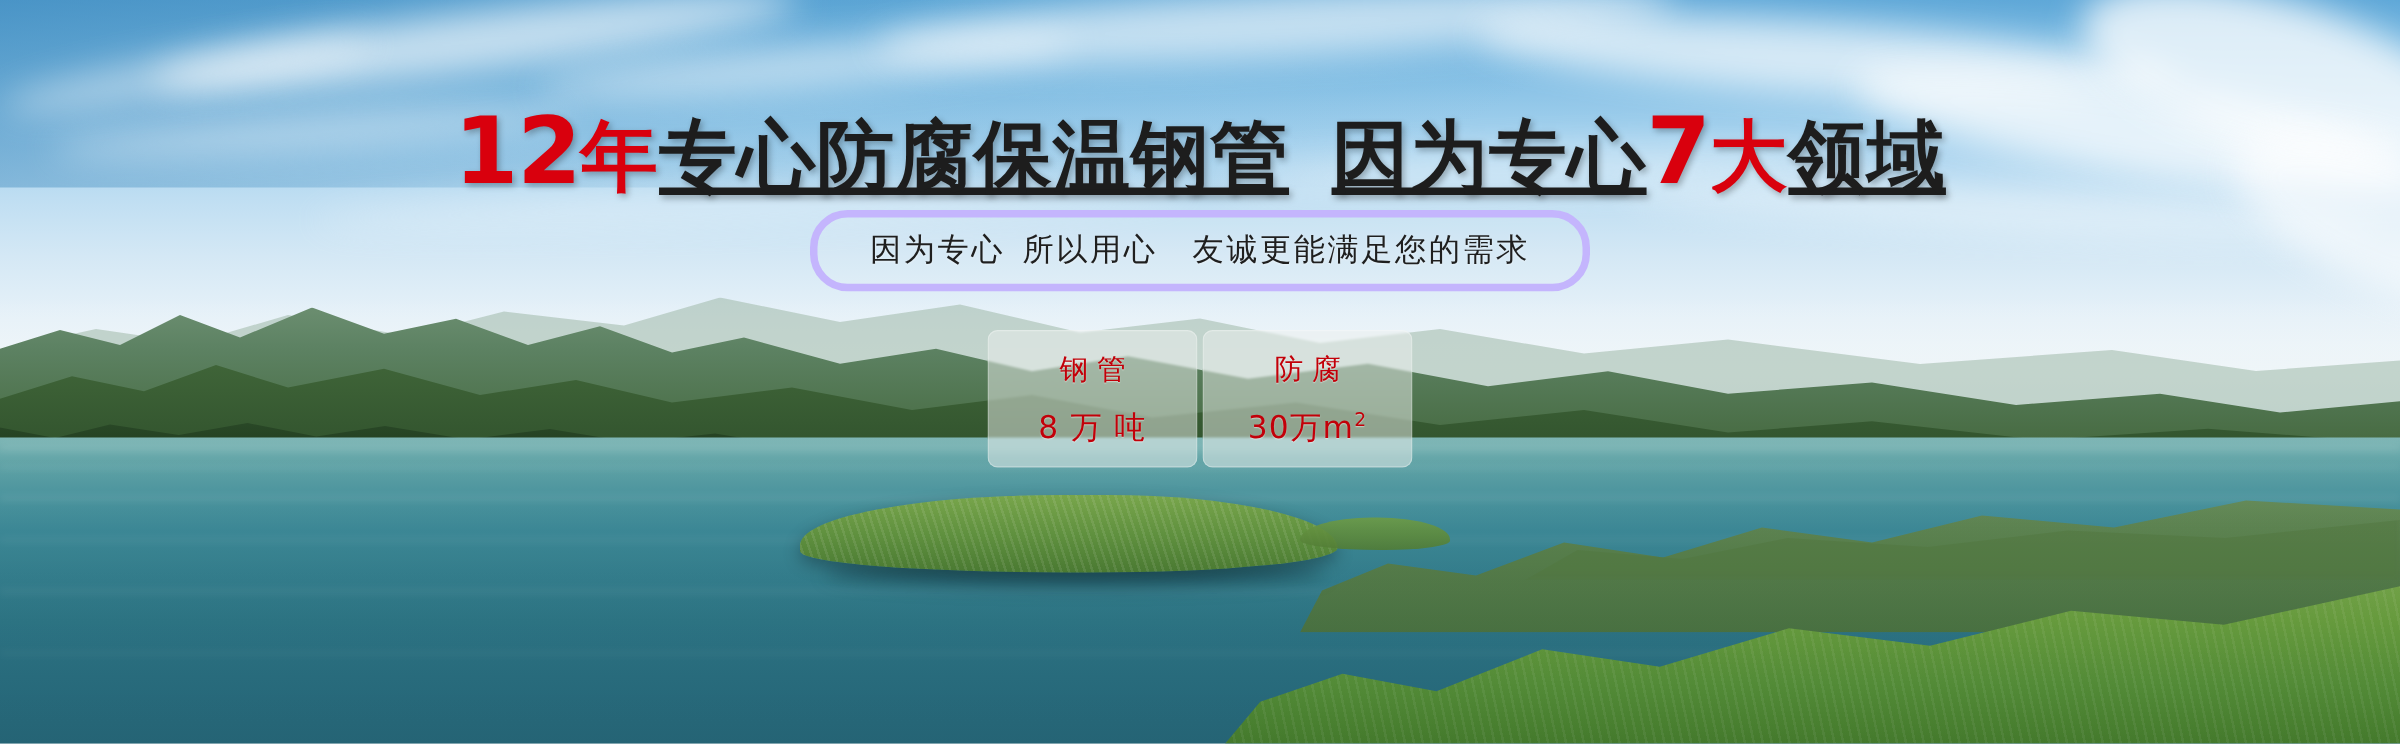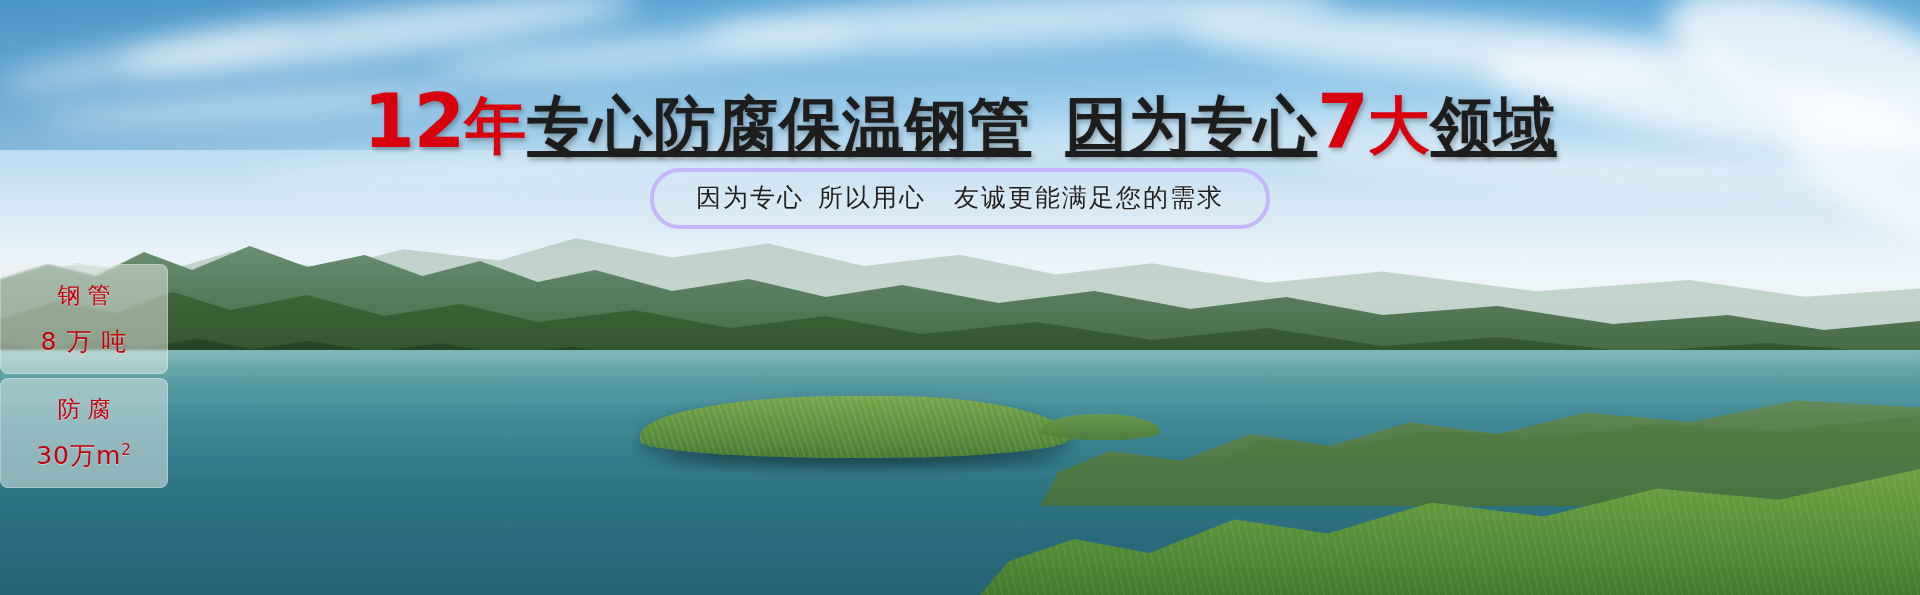--- a/index.html
+++ b/index.html
@@ -211,36 +211,36 @@
   .hl-red{ color:#d9000d; }
   .hl-num{ color:#d9000d; font-size:74px; letter-spacing:-1px; }
   .hl-dark{ color:#1d1d1d;text-decoration:underline; }
   .hl-gap{ display:inline-block; width:34px; }
 
   .subtitle-wrap{
     position:absolute; left:0; top:168px; width:1920px;
     display:flex; justify-content:center;
   }
   .subtitle{
-    border:4px solid #c4b5fd;
+    border:6px solid #c4b5fd;
     border-radius:30px;
     padding:9px 42px 11px;
     font-size:25px;
     color:#1f1f1f;
     letter-spacing:2px;
     white-space:nowrap;
     background:rgba(255,255,255,.07);
     font-family:"DejaVu Sans","Liberation Sans",sans-serif;
     text-shadow:0 1px 2px rgba(255,255,255,.45);
   }
   .sub-sp{ display:inline-block; width:14px; }
 
   .cards{
     position:absolute; left:0; top:264px; width:1920px;
-    display:flex; justify-content:center; gap:4px;flex-direction:column;
+    display:flex; justify-content:center; gap:4px;
   }
   .card{
     width:168px;
     height:110px;
     background:rgba(236,240,238,.50);
     border-radius:8px;
     display:flex;
     flex-direction:column;
     align-items:center;
     justify-content:center;

